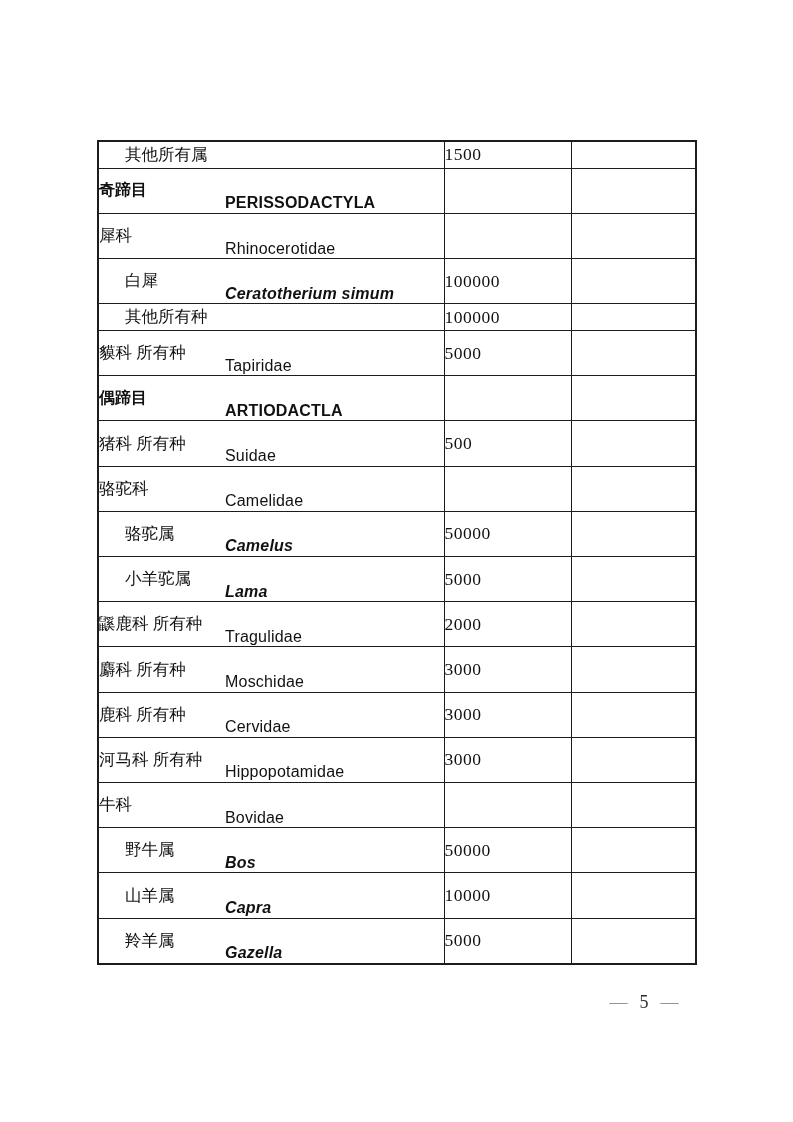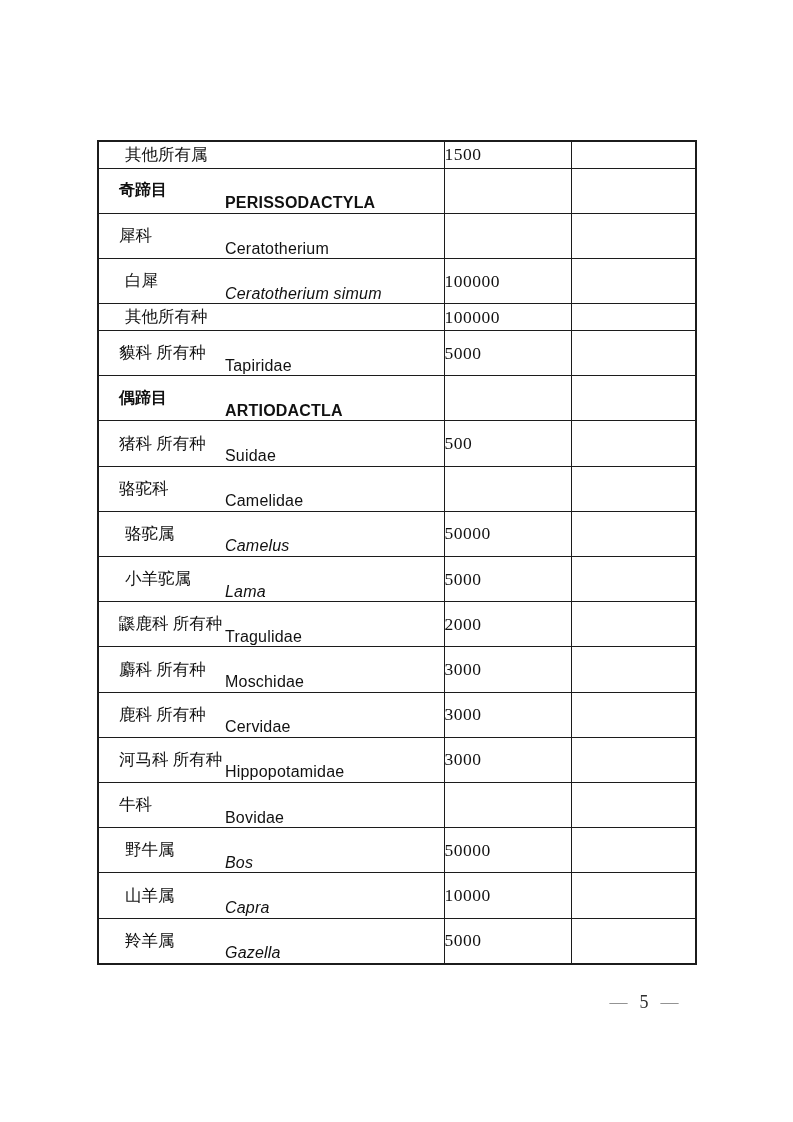--- a/index.html
+++ b/index.html
@@ -33,42 +33,42 @@
     overflow: hidden;
   }
   td.name-cell {
     padding-left: 4px;
     white-space: nowrap;
   }
   span.cn {
     display: inline-block;
     width: 126px;
     box-sizing: border-box;
-    padding-left: 20px;
+    padding-left: 0;
     font-size: 16.5px;
     font-family: "Liberation Serif", serif;
     vertical-align: middle;
   }
   tr.indent span.cn { padding-left: 26px; }
   span.latin {
     display: inline-block;
     font-size: 16px;
     font-family: "Liberation Sans", sans-serif;
     letter-spacing: 0.2px;
     vertical-align: middle;
     margin-top: 25px;
   }
   tr.rank-order span.cn {
     font-weight: 700;
     font-family: "Liberation Sans", sans-serif;
     font-size: 16px;
   }
   tr.rank-order span.latin { font-weight: 700; }
   tr.rank-species span.latin,
-  tr.rank-genus span.latin { font-style: italic; }
+  tr.rank-genus span.latin { font-style: italic; font-weight: bold; }
   td.value-cell {
     text-align: left;
     font-family: "Liberation Serif", serif;
     font-size: 17.5px;
     letter-spacing: 0.5px;
   }
   .page-footer {
     position: absolute;
     top: 992px;
     left: 558px;
@@ -103,21 +103,21 @@
           <td class="name-cell"><span class="cn">其他所有属</span><span class="latin"></span></td>
           <td class="value-cell">1500</td>
           <td class="note-cell"></td>
         </tr>
         <tr class="rank-order">
           <td class="name-cell"><span class="cn">奇蹄目</span><span class="latin">PERISSODACTYLA</span></td>
           <td class="value-cell"></td>
           <td class="note-cell"></td>
         </tr>
         <tr class="rank-family">
-          <td class="name-cell"><span class="cn">犀科</span><span class="latin">Ceratotherium</span></td>
+          <td class="name-cell"><span class="cn">犀科</span><span class="latin">Rhinocerotidae</span></td>
           <td class="value-cell"></td>
           <td class="note-cell"></td>
         </tr>
         <tr class="rank-species indent">
           <td class="name-cell"><span class="cn">白犀</span><span class="latin">Ceratotherium simum</span></td>
           <td class="value-cell">100000</td>
           <td class="note-cell"></td>
         </tr>
         <tr class="rank-other indent">
           <td class="name-cell"><span class="cn">其他所有种</span><span class="latin"></span></td>

